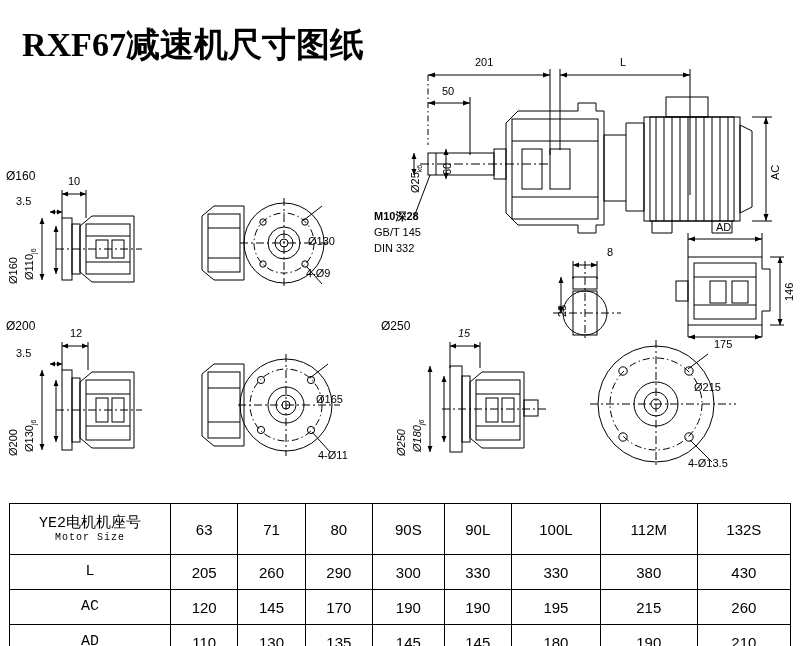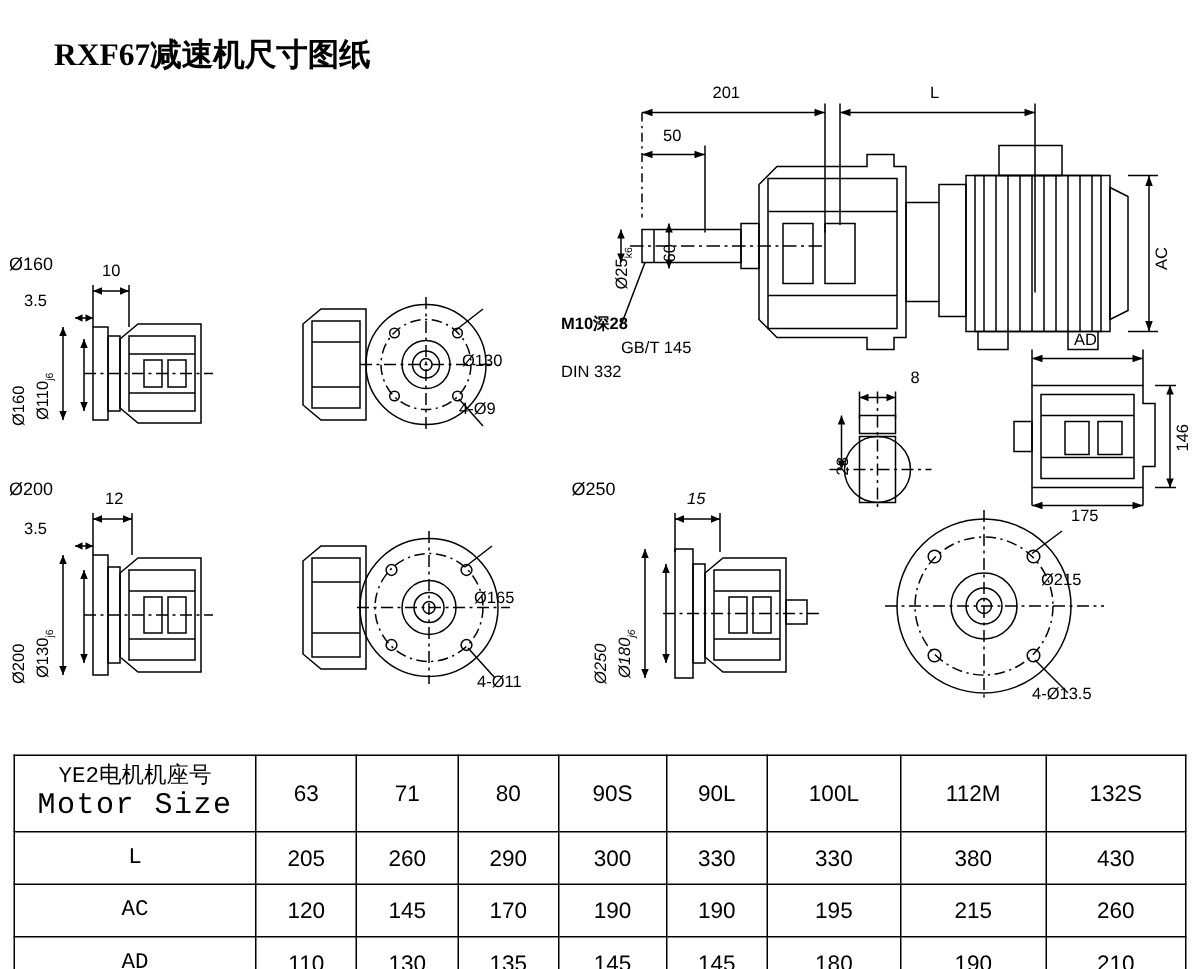--- a/index.html
+++ b/index.html
@@ -8,23 +8,23 @@
     background:#ffffff;
     font-family:"Liberation Sans", sans-serif;
     color:#000;
     position:relative;
     overflow:hidden;
   }
   .page{position:relative;width:800px;height:646px;}
 
   
   .title{
-    position:absolute;left:36px;top:22px;
+    position:absolute;left:22px;top:22px;
     font-family:"Liberation Serif", serif;
-    font-weight:bold;font-size:21px;letter-spacing:0px;
+    font-weight:bold;font-size:34px;letter-spacing:0px;
     white-space:nowrap;
   }
 
   
   .logo-box{
     position:absolute;left:14px;top:61px;width:148px;height:42px;
     border:2px solid #2f2f8f;
     background:#fff;
   }
   .logo-text{
@@ -65,21 +65,21 @@
     padding:0;
   }
   .tbl td.head{
     width:160px;
     font-size:15px;
     line-height:1.15;
     padding:2px 0;
     font-family:Liberation Mono, monospace;
   }
   .tbl td.head .cn{font-size:15px;}
-  .tbl td.head .en{font-size:20px;letter-spacing:1px;}
+  .tbl td.head .en{font-size:10px;letter-spacing:1px;}
   .tbl tr.first td{height:46px;}
 </style>
 </head>
 <body>
 
 <div class="page">
 
   <div class="title">RXF67减速机尺寸图纸</div>
 
 
@@ -161,21 +161,21 @@
     </svg>
     <div class="lbl" style="left:75px;top:12px;">201</div>
     <div class="lbl" style="left:220px;top:12px;">L</div>
     <div class="lbl" style="left:42px;top:41px;">50</div>
     <div class="lbl vert" style="left:10px;top:148px;">
       <span>Ø25</span><sub>k6</sub>
     </div>
     <div class="lbl vert" style="left:42px;top:130px;">60</div>
     <div class="lbl vert" style="left:370px;top:135px;">AC</div>
     <div class="lbl" style="left:-26px;top:166px;font-weight:bold;">M10深28</div>
-    <div class="lbl" style="left:-26px;top:182px;margin-left:40px;">GB/T 145</div>
+    <div class="lbl" style="left:-26px;top:182px;">GB/T 145</div>
     <div class="lbl" style="left:-26px;top:198px;">DIN 332</div>
   </div>
 
   <div class="dwg" style="left:545px;top:255px;">
     <svg width="110" height="90" viewBox="0 0 110 90">
       <g fill="none" stroke="#000" stroke-width="1">
 
         <line x1="40" y1="6" x2="40" y2="86" stroke-dasharray="8,3,2,3"></line>
         <line x1="8" y1="58" x2="76" y2="58" stroke-dasharray="8,3,2,3"></line>
 

